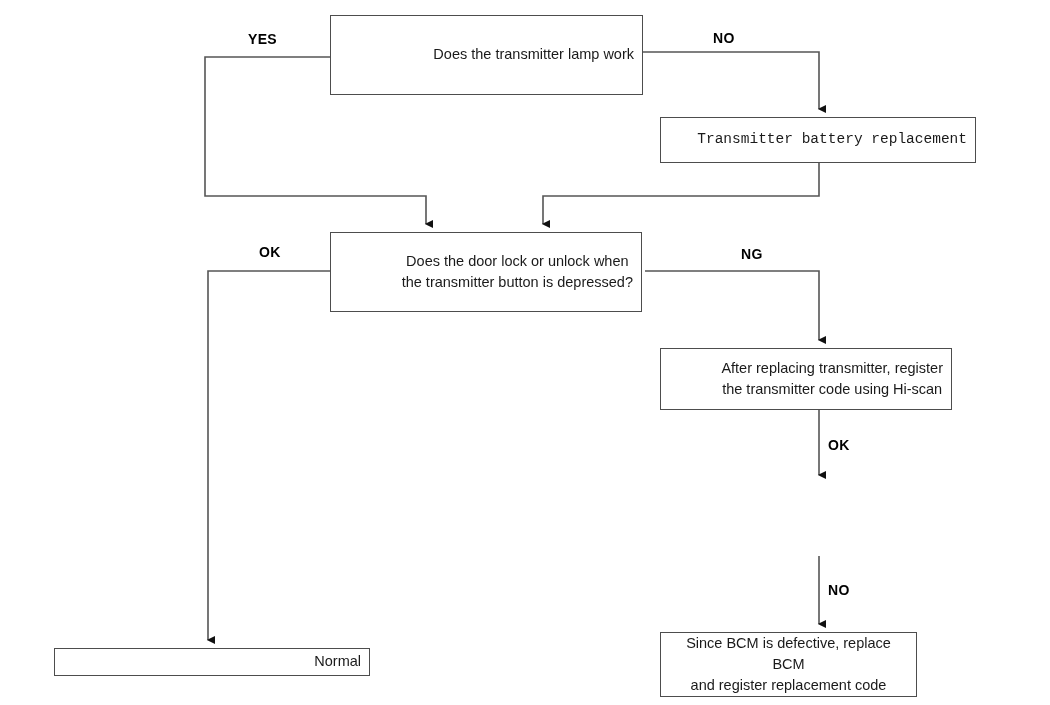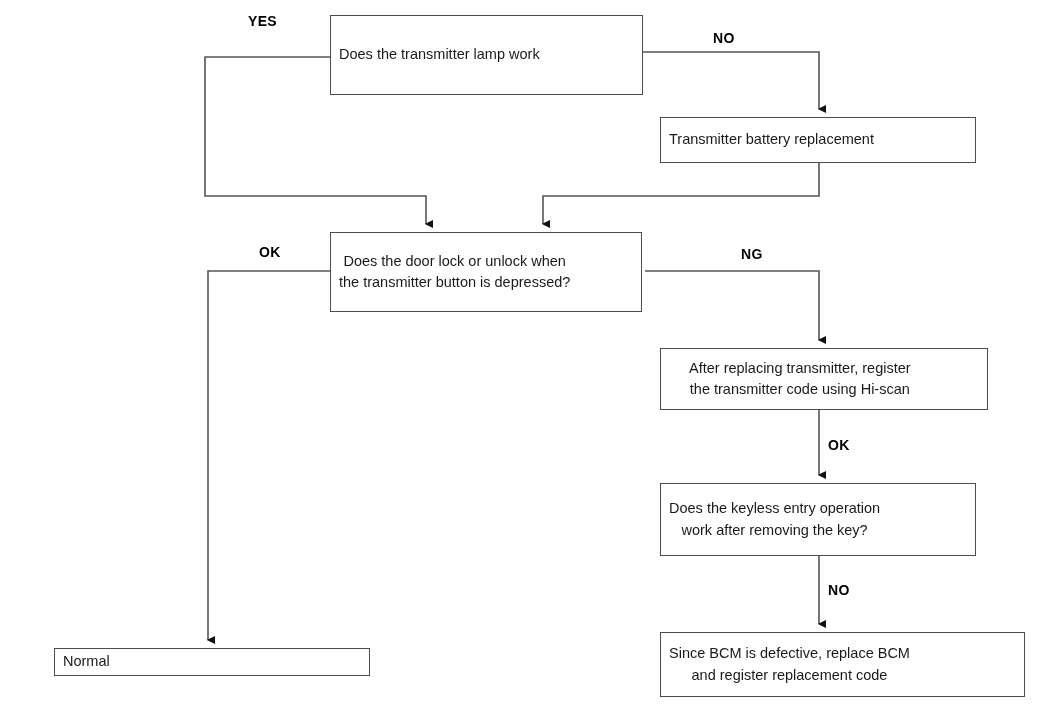--- a/index.html
+++ b/index.html
@@ -23,21 +23,21 @@
     height: 705px;
     pointer-events: none;
   }
   .node {
     position: absolute;
     box-sizing: border-box;
     border: 1px solid #4d4d4d;
     background: #ffffff;
     display: flex;
     align-items: center;
-    justify-content: flex-start;
+    justify-content: flex-end;
     text-align: center;
     font-size: 14.5px;
     color: #1a1a1a;
     line-height: 1.45;
     padding: 2px 8px;
   }
   .node span {
     display: block;
   }
   .edge-label {
@@ -75,61 +75,55 @@
 
     <path d="M819,556 L819,624" fill="none" stroke="#555555" stroke-width="1.6" marker-end="url(#arrow)"></path>
   </svg>
 
   <div class="node" style="left:330px; top:15px; width:313px; height:80px;">
     <div>
       <span>Does the transmitter lamp work</span>
     </div>
   </div>
 
-  <div class="node" style="left:660px; top:117px; width:316px; height:46px;">
+  <div class="node" style="left:660px; top:117px; width:316px; height:46px;font-family:Liberation Mono, monospace;">
     <div>
       <span>Transmitter battery replacement</span>
     </div>
   </div>
 
   <div class="node" style="left:330px; top:232px; width:312px; height:80px;">
     <div>
       <span>Does the door lock or unlock when</span>
       <span>the transmitter button is depressed?</span>
     </div>
   </div>
 
-  <div class="node" style="left:660px; top:348px; width:328px; height:62px;padding-left:28px;">
+  <div class="node" style="left:660px; top:348px; width:292px; height:62px;padding-left:28px;">
     <div>
       <span>After replacing transmitter, register</span>
       <span>the transmitter code using Hi-scan</span>
     </div>
   </div>
 
-  <div class="node" style="left:660px; top:483px; width:316px; height:73px;">
-    <div>
-      <span>Does the keyless entry operation</span>
-      <span>work after removing the key?</span>
-    </div>
-  </div>
 
-  <div class="node" style="left:660px; top:632px; width:365px; height:65px;">
+  <div class="node" style="left:660px; top:632px; width:257px; height:65px;">
     <div>
       <span>Since BCM is defective, replace BCM</span>
       <span>and register replacement code</span>
     </div>
   </div>
 
   <div class="node" style="left:54px; top:648px; width:316px; height:28px;">
     <div>
       <span>Normal</span>
     </div>
   </div>
 
-  <div class="edge-label" style="left:248px; top:13px;text-align:right;">YES</div>
+  <div class="edge-label" style="left:248px; top:31px;text-align:right;">YES</div>
 
   <div class="edge-label" style="left:713px; top:30px;">NO</div>
 
   <div class="edge-label" style="left:259px; top:244px;">OK</div>
 
   <div class="edge-label" style="left:713px; top:246px;padding-left:28px;">NG</div>
 
   <div class="edge-label" style="left:828px; top:437px;">OK</div>
 
   <div class="edge-label" style="left:828px; top:582px;">NO</div>

